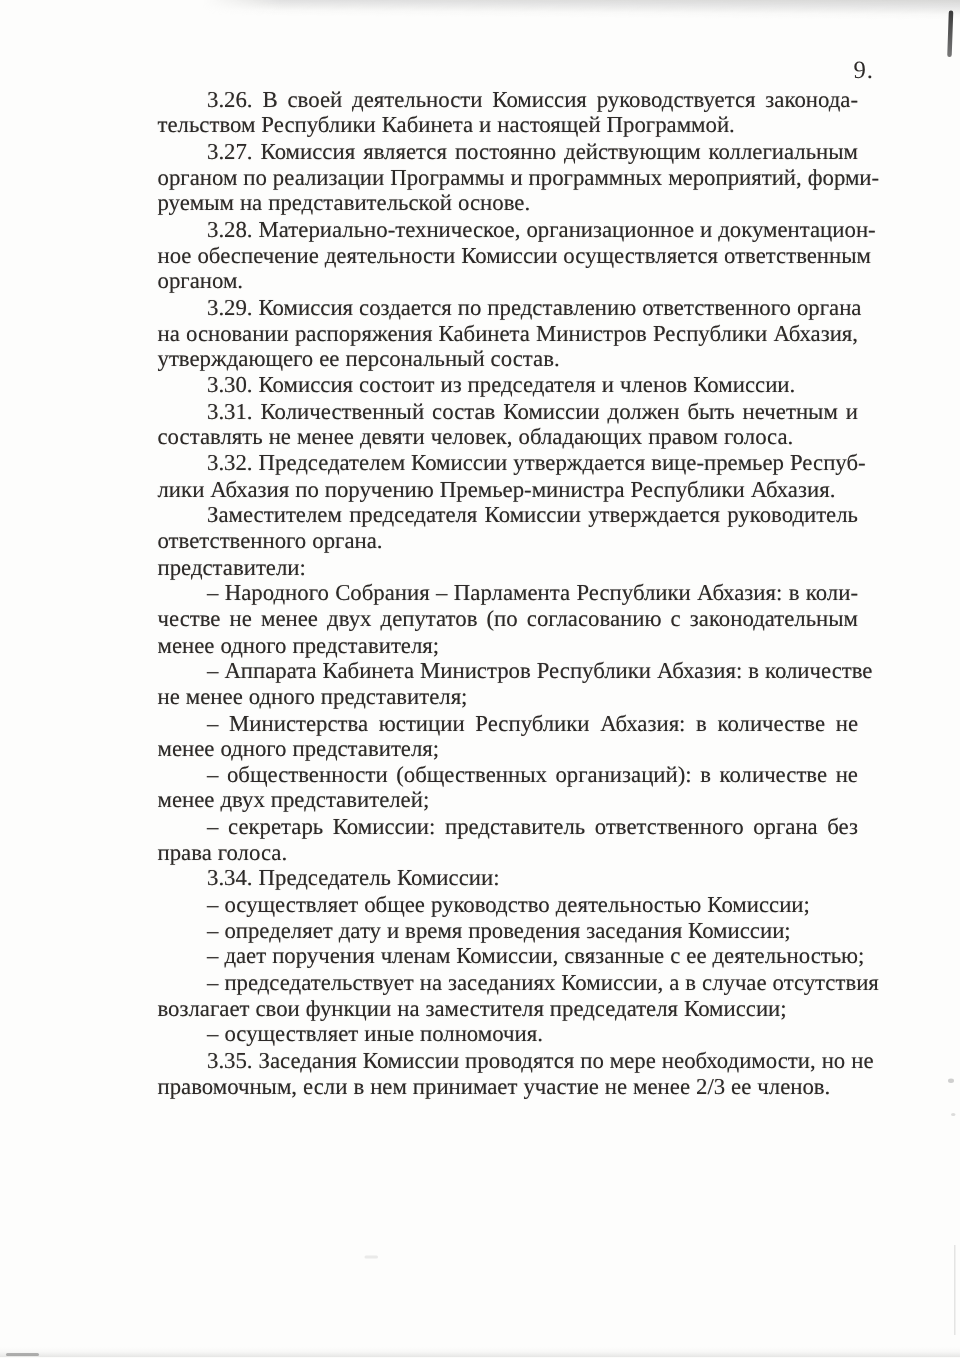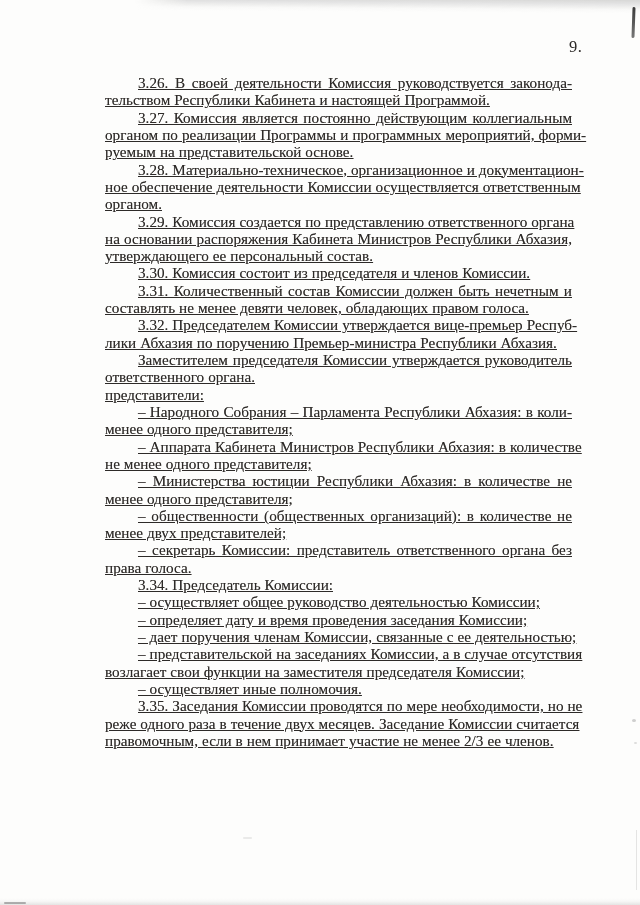--- a/index.html
+++ b/index.html
@@ -64,23 +64,22 @@
   .speck-3 { left: 243px; top: 837px; width: 9px; height: 2px; border-radius: 2px; opacity: .4; }
 
   .page-number {
     position: absolute;
     left: 569px; top: 37px;
     font-size: 16.5px;
     letter-spacing: 0.5px;
   }
   .text-block {
     position: absolute;
-    left: 105px; top: 74px;
+    left: 105px; top: 58px;
     width: 467px;
-    text-decoration: underline;
   }
   .line {
     font-size: 15.2px;
     line-height: 17.32px;
     height: 17.32px;
     white-space: nowrap;
     text-align: justify;
     text-align-last: justify;
     word-spacing: 0.2px;
     text-shadow: 0 0 0.5px rgba(70,65,60,0.55);
@@ -109,38 +108,38 @@
       <div class="line end">утверждающего ее персональный состав.</div>
       <div class="line first end">3.30. Комиссия состоит из председателя и членов Комиссии.</div>
       <div class="line first">3.31. Количественный состав Комиссии должен быть нечетным и</div>
       <div class="line end">составлять не менее девяти человек, обладающих правом голоса.</div>
       <div class="line first">3.32. Председателем Комиссии утверждается вице-премьер Респуб-</div>
       <div class="line end">лики Абхазия по поручению Премьер-министра Республики Абхазия.</div>
       <div class="line first">Заместителем председателя Комиссии утверждается руководитель</div>
       <div class="line end">ответственного органа.</div>
       <div class="line end">представители:</div>
       <div class="line first">– Народного Собрания – Парламента Республики Абхазия: в коли-</div>
+      <div class="line">честве не менее двух депутатов (по согласованию с законодательным</div>
       <div class="line end">менее одного представителя;</div>
       <div class="line first">– Аппарата Кабинета Министров Республики Абхазия: в количестве</div>
       <div class="line end">не менее одного представителя;</div>
       <div class="line first">– Министерства юстиции Республики Абхазия: в количестве не</div>
       <div class="line end">менее одного представителя;</div>
       <div class="line first">– общественности (общественных организаций): в количестве не</div>
       <div class="line end">менее двух представителей;</div>
       <div class="line first">– секретарь Комиссии: представитель ответственного органа без</div>
       <div class="line end">права голоса.</div>
       <div class="line first end">3.34. Председатель Комиссии:</div>
       <div class="line first end">– осуществляет общее руководство деятельностью Комиссии;</div>
       <div class="line first end">– определяет дату и время проведения заседания Комиссии;</div>
       <div class="line first end">– дает поручения членам Комиссии, связанные с ее деятельностью;</div>
-      <div class="line first">– представительской на заседаниях Комиссии, а в случае отсутствия</div>
+      <div class="line first">– председательствует на заседаниях Комиссии, а в случае отсутствия</div>
       <div class="line end">возлагает свои функции на заместителя председателя Комиссии;</div>
       <div class="line first end">– осуществляет иные полномочия.</div>
       <div class="line first">3.35. Заседания Комиссии проводятся по мере необходимости, но не</div>
-      <div class="line">реже одного раза в течение двух месяцев. Заседание Комиссии считается</div>
       <div class="line end">правомочным, если в нем принимает участие не менее 2/3 ее членов.</div>
     </div>
   <div class="speck speck-1"></div>
   <div class="speck speck-2"></div>
   <div class="speck speck-3"></div>
   <div class="scan-line-right-lower"></div>
   <div class="scan-band-bottom"></div>
   <div class="scan-mark-bottomleft"></div>
 </div>
 

